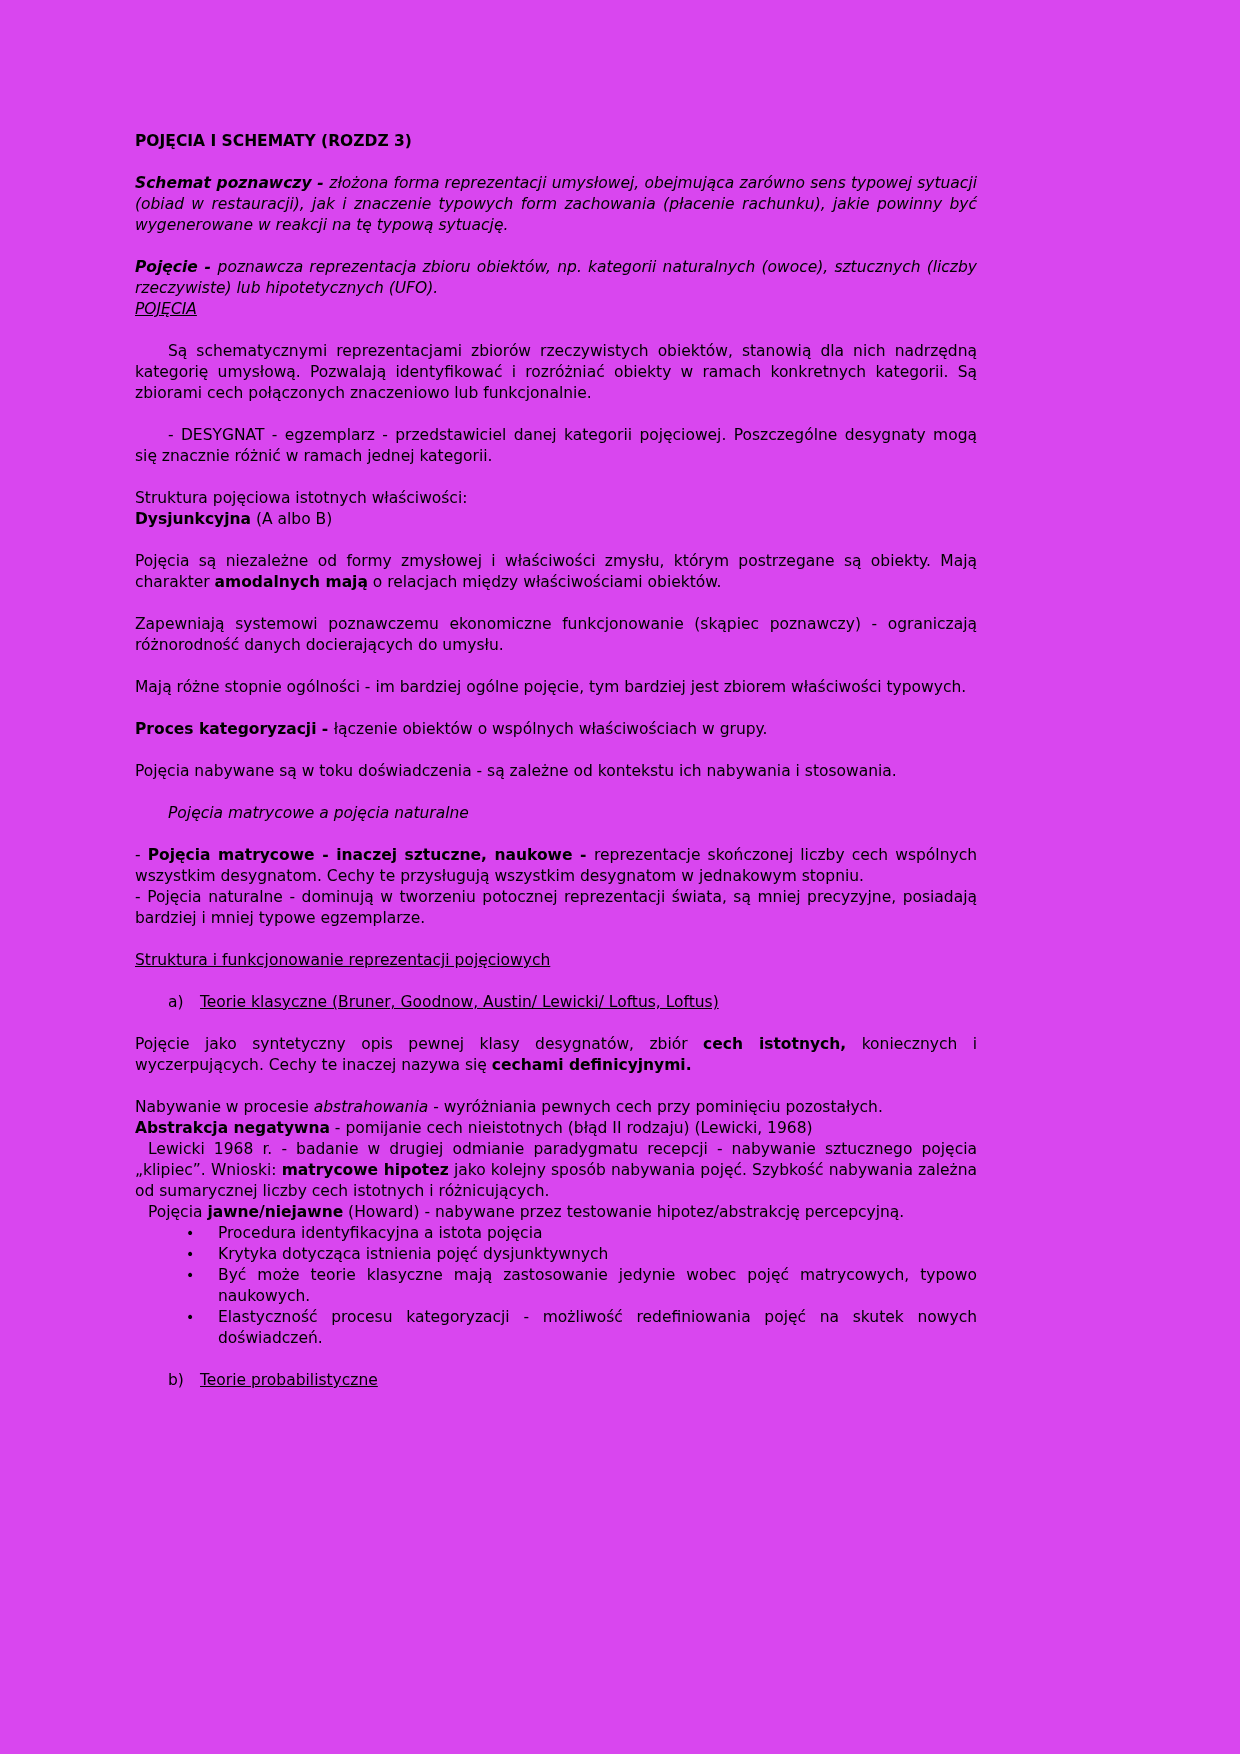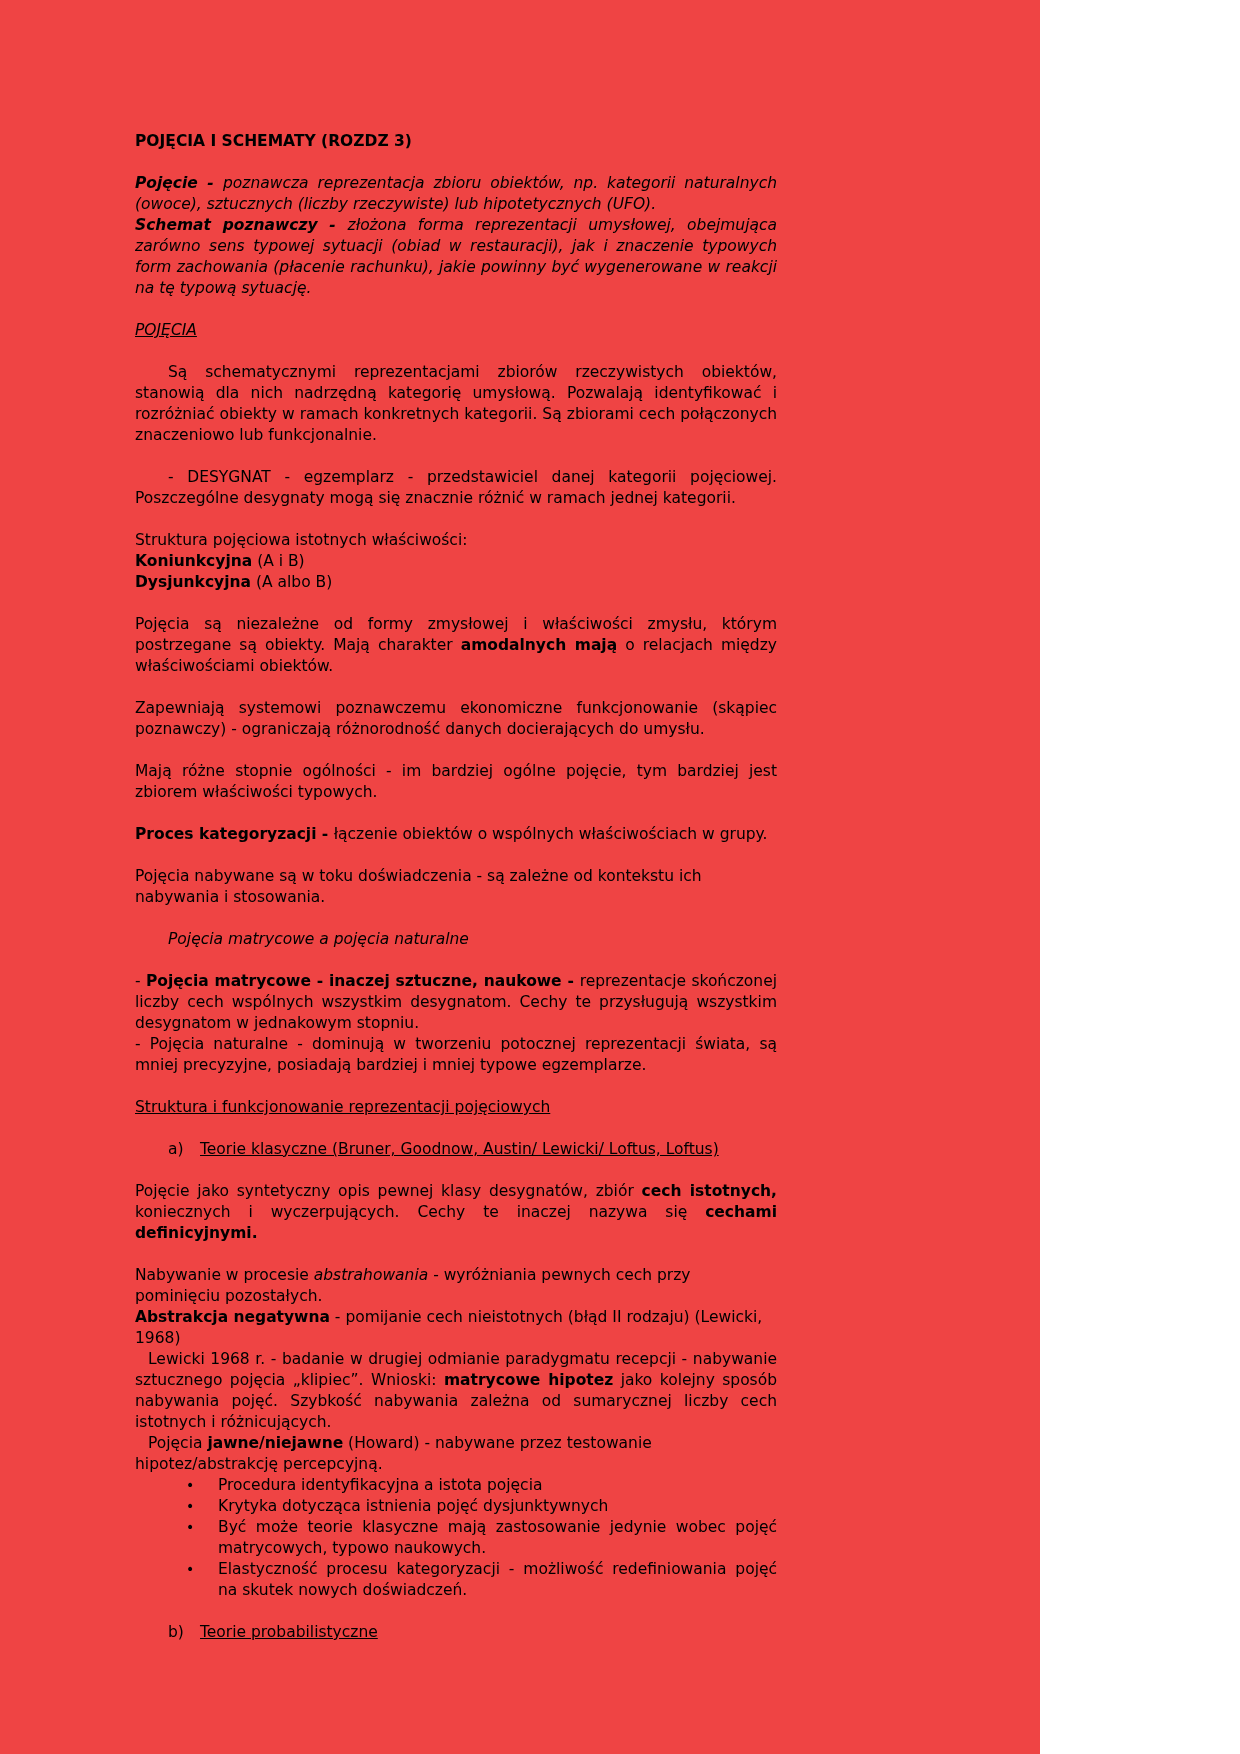--- a/index.html
+++ b/index.html
@@ -7,23 +7,23 @@
   body {
     width: 1240px;
     height: 1754px;
     overflow: hidden;
     font-family: "DejaVu Sans", sans-serif;
     font-size: 15.5px;
     line-height: 21px;
     color: #000000;
   }
   .page {
-    width: 1040px;
+    width: 1240px;
     height: 1754px;
-    background: #ef4444;
+    background: #d946ef;
     padding: 131px 263px 40px 135px;
   }
   .blk { margin: 0; }
   .mb { margin-bottom: 21px; }
   .j { text-align: justify; }
   .ind { text-indent: 33px; }
   .ind-sm { text-indent: 13px; }
   .b { font-weight: bold; }
   .i { font-style: italic; }
   .u { text-decoration: underline; }
@@ -32,27 +32,26 @@
   .li.bullet { padding-left: 51px; }
   .marker { flex: 0 0 32px; display: block; }
   .li.bullet .marker { font-size: 14px; }
   .li-text { flex: 1 1 auto; display: block; text-align: justify; }
 </style>
 </head>
 <body>
 
 <div class="page">
     <p class="blk mb"><span class="b">POJĘCIA I SCHEMATY (ROZDZ 3)</span></p>
+    <p class="blk j mb"><span class="b i">Schemat poznawczy - </span><span class="i">złożona forma reprezentacji umysłowej, obejmująca zarówno sens typowej sytuacji (obiad w restauracji), jak i znaczenie typowych form zachowania (płacenie rachunku), jakie powinny być wygenerowane w reakcji na tę typową sytuację.</span></p>
     <p class="blk j"><span class="b i">Pojęcie - </span><span class="i">poznawcza reprezentacja zbioru obiektów, np. kategorii naturalnych (owoce), sztucznych (liczby rzeczywiste) lub hipotetycznych (UFO).</span></p>
-    <p class="blk j mb"><span class="b i">Schemat poznawczy - </span><span class="i">złożona forma reprezentacji umysłowej, obejmująca zarówno sens typowej sytuacji (obiad w restauracji), jak i znaczenie typowych form zachowania (płacenie rachunku), jakie powinny być wygenerowane w reakcji na tę typową sytuację.</span></p>
     <p class="blk mb"><span class="i u">POJĘCIA</span></p>
     <p class="blk j ind mb"><span>Są schematycznymi reprezentacjami zbiorów rzeczywistych obiektów, stanowią dla nich nadrzędną kategorię umysłową. Pozwalają identyfikować i rozróżniać obiekty w ramach konkretnych kategorii. Są zbiorami cech połączonych znaczeniowo lub funkcjonalnie.</span></p>
     <p class="blk j ind mb"><span>- DESYGNAT - egzemplarz - przedstawiciel danej kategorii pojęciowej. Poszczególne desygnaty mogą się znacznie różnić w ramach jednej kategorii.</span></p>
     <p class="blk"><span>Struktura pojęciowa istotnych właściwości:</span></p>
-    <p class="blk"><span class="b">Koniunkcyjna</span><span> (A i B)</span></p>
     <p class="blk mb"><span class="b">Dysjunkcyjna</span><span> (A albo B)</span></p>
     <p class="blk j mb"><span>Pojęcia są niezależne od formy zmysłowej i właściwości zmysłu, którym postrzegane są obiekty. Mają charakter </span><span class="b">amodalnych mają</span><span> o relacjach między właściwościami obiektów.</span></p>
     <p class="blk j mb"><span>Zapewniają systemowi poznawczemu ekonomiczne funkcjonowanie (skąpiec poznawczy) - ograniczają różnorodność danych docierających do umysłu.</span></p>
     <p class="blk j mb"><span>Mają różne stopnie ogólności - im bardziej ogólne pojęcie, tym bardziej jest zbiorem właściwości typowych.</span></p>
     <p class="blk mb"><span class="b">Proces kategoryzacji - </span><span>łączenie obiektów o wspólnych właściwościach w grupy.</span></p>
     <p class="blk mb"><span>Pojęcia nabywane są w toku doświadczenia - są zależne od kontekstu ich nabywania i stosowania.</span></p>
     <p class="blk ind mb"><span class="i">Pojęcia matrycowe a pojęcia naturalne</span></p>
     <p class="blk j"><span>- </span><span class="b">Pojęcia matrycowe - inaczej sztuczne, naukowe - </span><span>reprezentacje skończonej liczby cech wspólnych wszystkim desygnatom. Cechy te przysługują wszystkim desygnatom w jednakowym stopniu.</span></p>
     <p class="blk j mb"><span>- Pojęcia naturalne - dominują w tworzeniu potocznej reprezentacji świata, są mniej precyzyjne, posiadają bardziej i mniej typowe egzemplarze.</span></p>
     <p class="blk mb"><span class="u">Struktura i funkcjonowanie reprezentacji pojęciowych</span></p>

